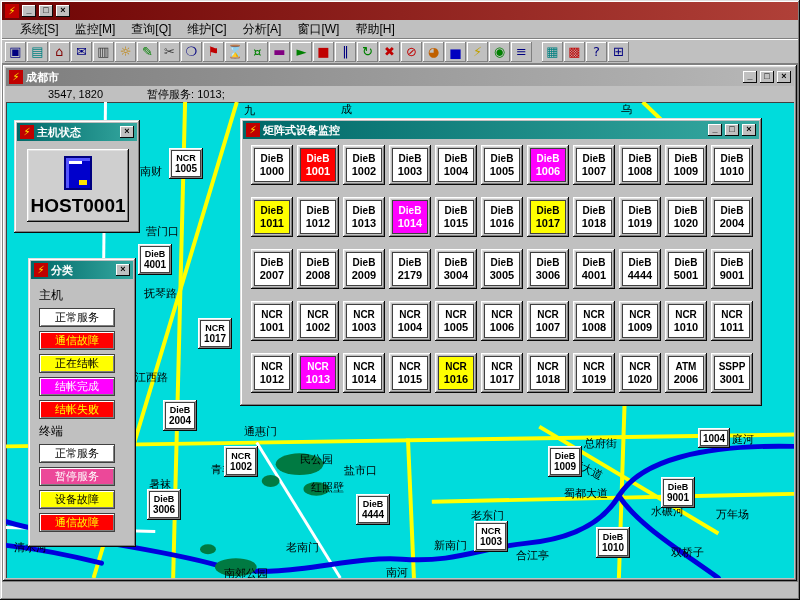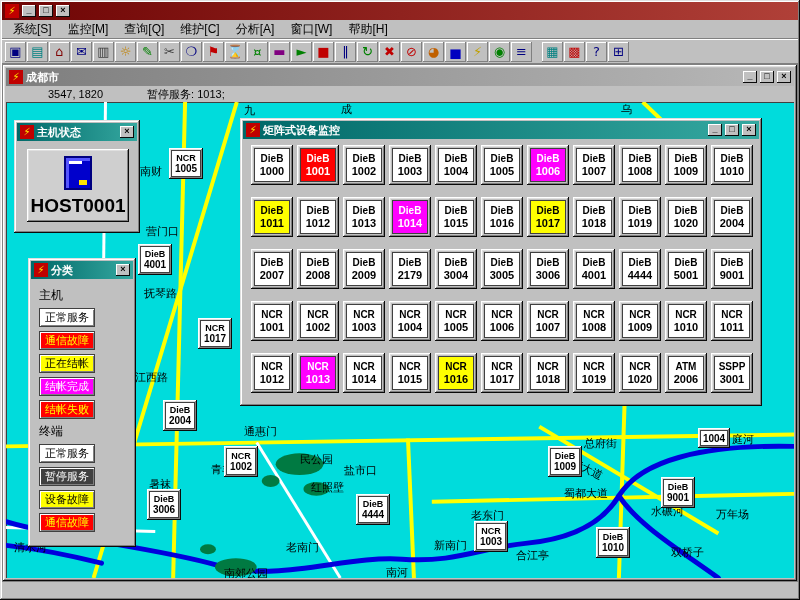--- a/index.html
+++ b/index.html
@@ -13,21 +13,21 @@
   .titlebar { height:18px; display:flex; align-items:center; gap:3px; padding:0 3px; color:#fff; font-weight:bold; font-size:11px; overflow:hidden; }
   .tb-red   { background:linear-gradient(90deg,#6e0404,#b04038); }
   .tb-teal  { background:linear-gradient(90deg,#006868,#35a8a0); }
   .tb-gray  { background:linear-gradient(90deg,#7e7e7e,#b8b8b8); }
   .tb-title { flex:1; white-space:nowrap; }
   .tb-btn-sm { width:14px; height:12px; font-size:9px; line-height:10px; text-align:center; color:#000;
     background:#c0c0c0; box-shadow: inset -1px -1px #0a0a0a, inset 1px 1px #fff; flex:none; font-weight:bold; }
   .app-ico { width:14px; height:14px; background:#c00000; color:#ffe000; font-size:10px; line-height:14px; text-align:center; flex:none; }
 
   
-  #menubar { position:absolute; left:2px; top:20px; right:2px; height:19px; display:flex; align-items:center; gap:2px; padding:0 4px;
+  #menubar { position:absolute; left:2px; top:20px; right:2px; height:19px; display:flex; align-items:center; gap:2px; padding:0 11px;
     border-bottom:1px solid #808080; box-shadow:0 1px 0 #fff; background:#c0c0c0; font-size:12px; }
   .menu-item { padding:1px 7px; color:#000; }
   #toolbar { position:absolute; left:2px; top:40px; right:2px; height:24px; display:flex; align-items:center; gap:1px; padding:0 3px;
     background:#c0c0c0; border-bottom:1px solid #808080; box-shadow:0 1px 0 #fff; }
   .tb-btn { width:21px; height:20px; background:#c0c0c0; border:none;
     box-shadow: inset -1px -1px #808080, inset 1px 1px #fff; display:flex; align-items:center; justify-content:center; }
   .tb-glyph { font-size:13px; line-height:13px; font-family:"DejaVu Sans",sans-serif; }
   .tb-sep { width:8px; height:20px; flex:none; }
 
   
@@ -60,21 +60,21 @@
     box-shadow: inset -1px -1px #0a0a0a, inset 1px 1px #fff, inset -2px -2px #808080, inset 2px 2px #dfdfdf; background:#cfcfcf; }
   .host-computer-icon { width:28px; height:34px; background:#0000cc; border:2px solid #000080;
     box-shadow: inset 3px 3px 0 #5555ff; position:relative; margin:0 auto 5px; }
   .host-computer-icon::after { content:""; position:absolute; right:3px; bottom:3px; width:8px; height:5px; background:#ffe000; }
   .host-computer-icon::before { content:""; position:absolute; left:3px; top:3px; width:13px; height:3px; background:#fff; }
   .host-label { font-size:19px; font-weight:bold; color:#000; }
 
   #legendwin { left:28px; top:258px; width:108px; z-index:6; }
   #legendwin .content { padding:5px 8px 8px; }
   .legend-heading { font-size:12px; color:#000; margin:3px 0 2px; }
-  .legend-box { width:56px; height:19px; margin:4px 0; text-align:center; line-height:17px; font-size:11px;
+  .legend-box { width:76px; height:19px; margin:4px 0; text-align:center; line-height:17px; font-size:11px;
     border:1px solid #404040; box-shadow:1px 1px 0 #fff inset, -1px -1px 0 #808080 inset; }
 
   #matrixwin { left:240px; top:118px; width:522px; z-index:10; }
   #matrix-status { padding:3px 8px 1px; font-size:11px; color:#000; white-space:nowrap; }
   #matrix-grid { display:grid; grid-template-columns:repeat(11,42px); gap:12px 4px; padding:6px 8px 10px; justify-content:start; }
 
   
   #statusbar { position:absolute; left:2px; bottom:2px; right:2px; height:16px; background:#c0c0c0; padding:1px 2px; }
   #statusbar .pane { height:14px; line-height:13px; padding-left:4px; font-size:11px; color:#000;
     box-shadow: inset 1px 1px #808080, inset -1px -1px #fff; }
@@ -364,21 +364,21 @@
     </div>
     <div class="content">
         <div class="legend-heading">主机</div>
         <div class="legend-box" style="background: rgb(255, 255, 255); color: rgb(0, 0, 0);">正常服务</div>
         <div class="legend-box" style="background: rgb(255, 0, 0); color: rgb(255, 255, 0);">通信故障</div>
         <div class="legend-box" style="background: rgb(255, 255, 0); color: rgb(0, 0, 0);">正在结帐</div>
         <div class="legend-box" style="background: rgb(255, 0, 255); color: rgb(255, 255, 255);">结帐完成</div>
         <div class="legend-box" style="background: rgb(255, 0, 0); color: rgb(255, 255, 0);">结帐失败</div>
         <div class="legend-heading">终端</div>
         <div class="legend-box" style="background: rgb(255, 255, 255); color: rgb(0, 0, 0);">正常服务</div>
-        <div class="legend-box" style="background: #404040; color: rgb(255, 255, 255);">暂停服务</div>
+        <div class="legend-box" style="background: #ec4899; color: rgb(255, 255, 255);">暂停服务</div>
         <div class="legend-box" style="background: rgb(255, 255, 0); color: rgb(0, 0, 0);">设备故障</div>
         <div class="legend-box" style="background: rgb(255, 0, 0); color: rgb(255, 255, 0);">通信故障</div>
       </div>
   </div>
 
   <div class="win" id="matrixwin">
     <div class="titlebar tb-teal">
       <span class="app-ico">⚡</span>
       <span class="tb-title">矩阵式设备监控</span>
       <span class="tb-btn-sm">_</span>

